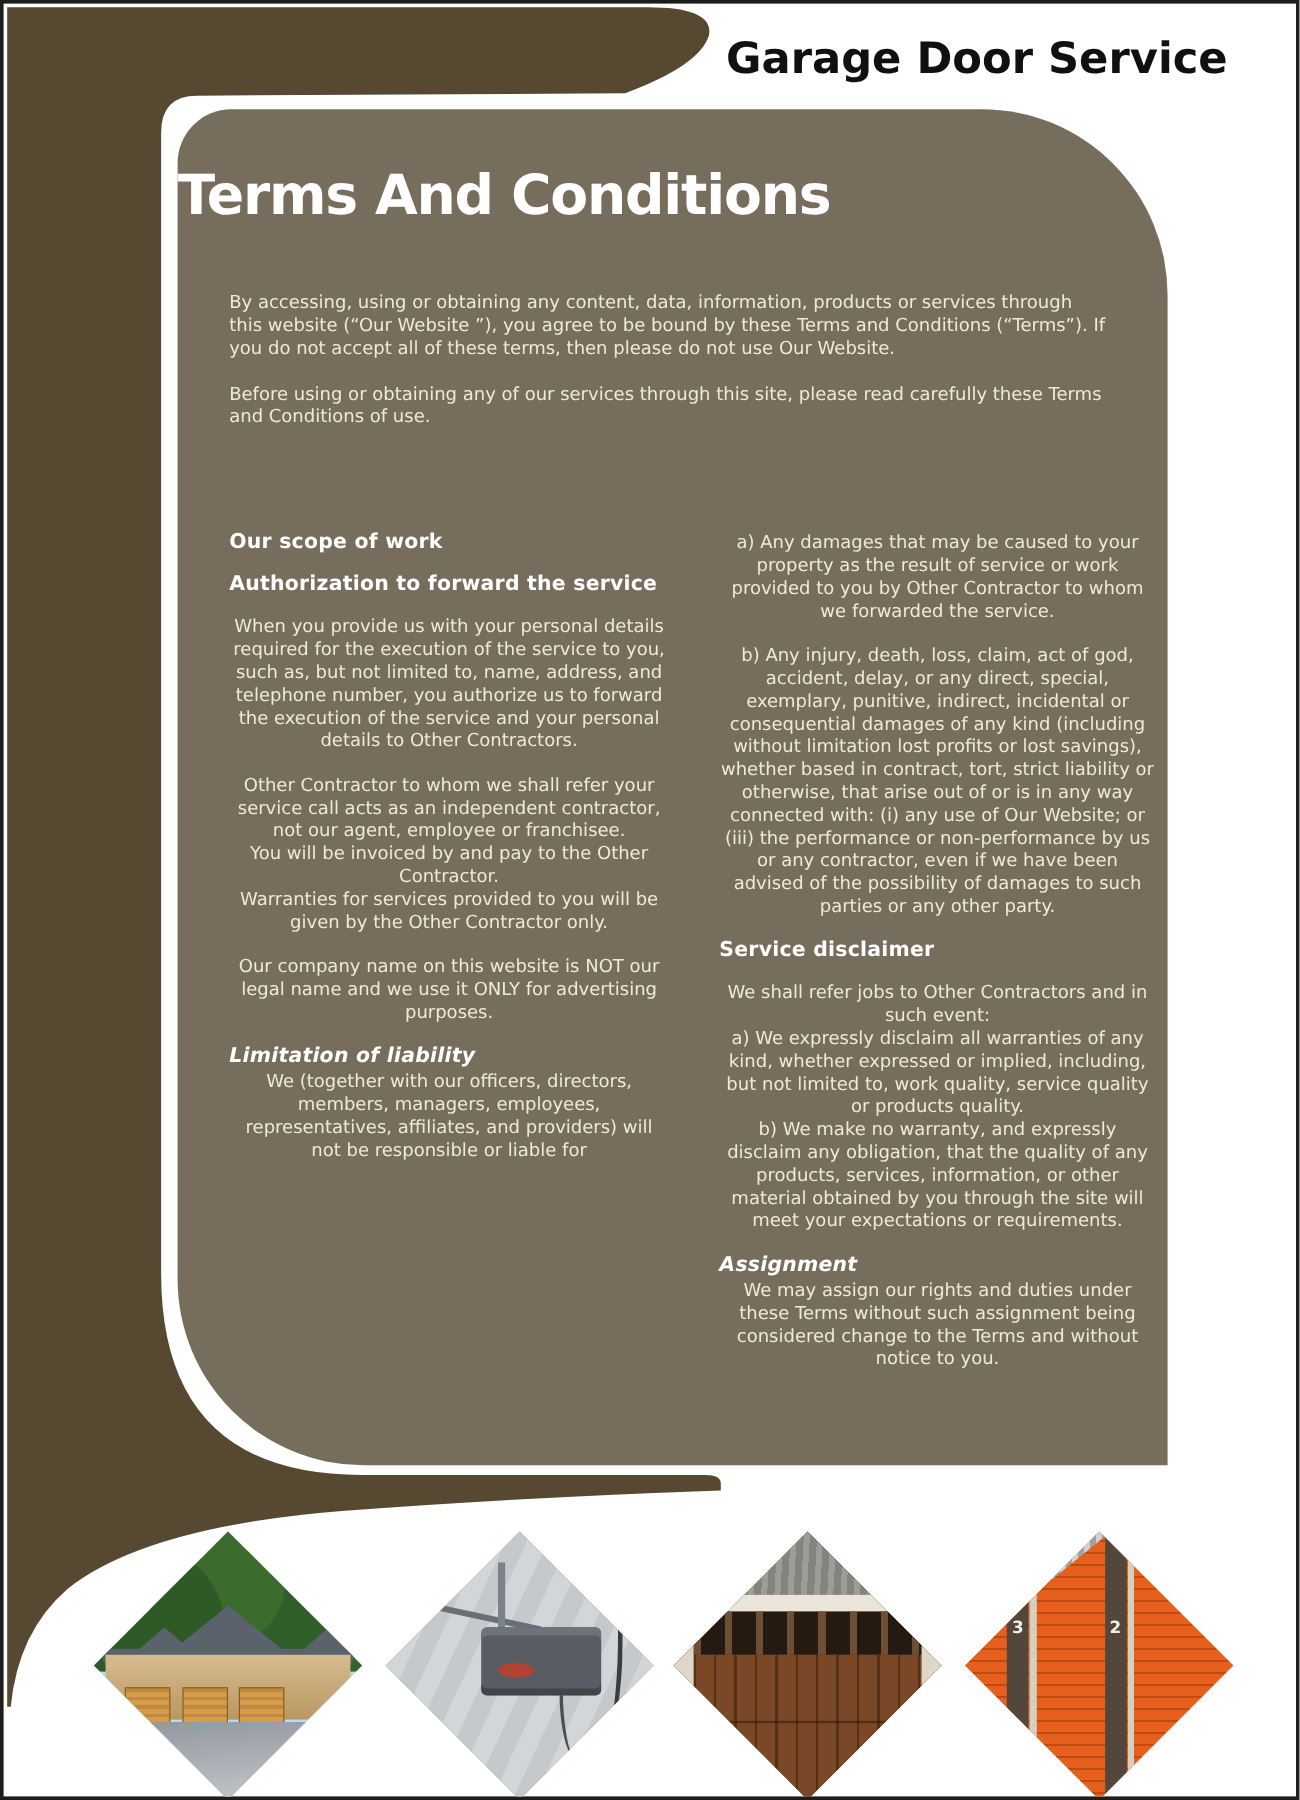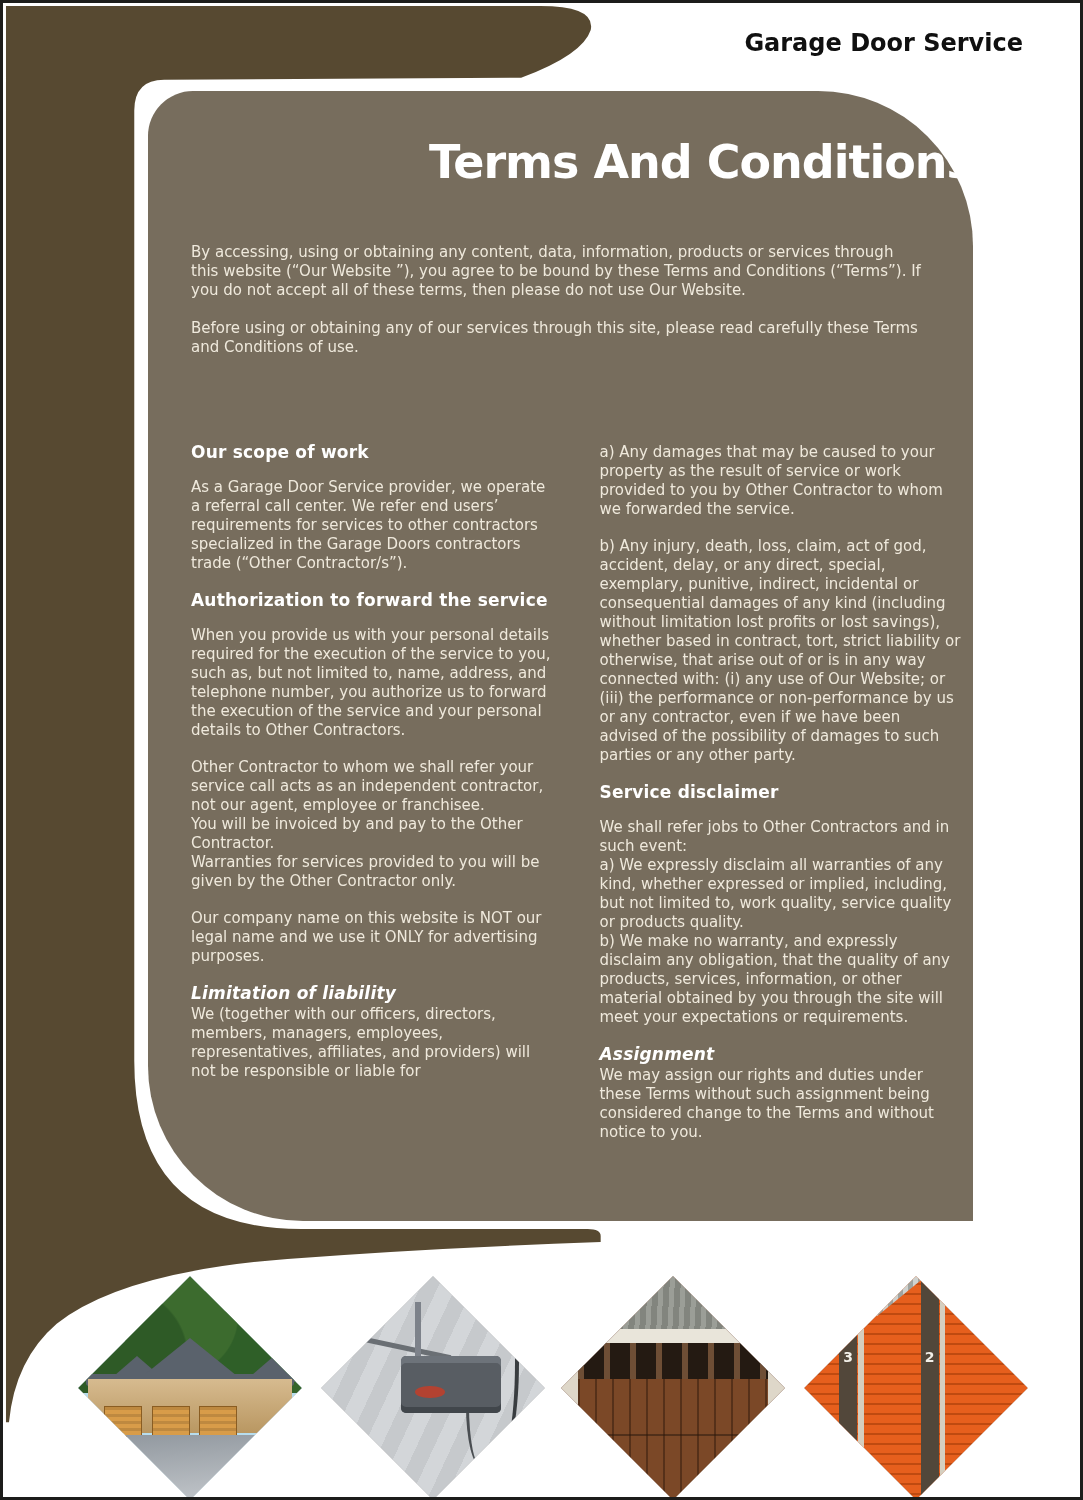--- a/index.html
+++ b/index.html
@@ -6,40 +6,40 @@
   .page{
     position:relative; width:1083px; height:1500px; margin:0 auto;
     background:#ffffff; overflow:hidden; box-sizing:border-box;
     border:3px solid #1d1d1b;
     font-family:"DejaVu Sans","Liberation Sans",sans-serif;
   }
   .bg{position:absolute; left:0; top:0; width:100%; height:100%; z-index:0;}
   .bg path{fill:#574931;}
   .logo{
     position:absolute; top:26px; right:57px; z-index:3;
-    font-size:24px; font-weight:800; color:#101010; letter-spacing:0px;
+    font-size:36px; font-weight:800; color:#101010; letter-spacing:0px;
   }
   .panel{
     position:absolute; left:145px; top:88px; width:825px; height:1130px; z-index:1;
     background:#776d5d;
     border-radius:45px 155px 0 155px;
   }
   .title{
     position:absolute; top:44px; left:0; width:100%; margin:0;
-    text-align:right; color:#ffffff; font-size:46px; font-weight:800; letter-spacing:-1px;
+    text-align:left; color:#ffffff; font-size:46px; font-weight:800; letter-spacing:-1px;
   }
   .intro{position:absolute; left:43px; top:152px; width:732px; color:#efe9dc; font-size:15px; line-height:19px;}
   .intro p{margin:0 0 19px; white-space:pre-line;}
   .cols{position:absolute; left:43px; top:352px; width:772px; display:flex; gap:42px;}
   .col{color:#efe9dc; font-size:15px; line-height:19px;}
   .col-left{width:375px;}
   .col-right{width:372px;}
   .col h3{margin:4px 0 16px; font-size:17px; font-weight:700; color:#ffffff; letter-spacing:.2px;}
   .col h3.tight{margin-bottom:2px;font-style:italic;}
-  .col p{margin:0 0 18px; white-space:pre-line;}
+  .col p{margin:0 0 18px; white-space:pre-line;text-align:center;}
   
   .photos{position:absolute; left:0; top:0; width:100%; height:100%; z-index:2; pointer-events:none;}
   .diamond{
     position:absolute; width:158px; height:158px; top:1306px;
     transform:rotate(45deg); overflow:hidden; background:#888;
   }
   .d1{left:108px;} .d2{left:351px;} .d3{left:591px;} .d4{left:834px;}
   .ph{position:absolute; width:226px; height:226px; left:-34px; top:-34px; transform:rotate(-45deg);}
   .ph *{position:absolute;}
   
@@ -114,21 +114,20 @@
     <h1 class="title">Terms And Conditions</h1>
 
     <div class="intro">
       <p>By accessing, using or obtaining any content, data, information, products or services through this website (“Our Website ”), you agree to be bound by these Terms and Conditions (“Terms”). If you do not accept all of these terms, then please do not use Our Website.</p>
       <p>Before using or obtaining any of our services through this site, please read carefully these Terms and Conditions of use.</p>
     </div>
 
     <div class="cols">
       <div class="col col-left">
         <h3 style="margin-top:0">Our scope of work</h3>
-        <p>As a Garage Door Service provider, we operate a referral call center. We refer end users’ requirements for services to other contractors specialized in the Garage Doors contractors trade (“Other Contractor/s”).</p>
         <h3>Authorization to forward the service</h3>
         <p>When you provide us with your personal details required for the execution of the service to you, such as, but not limited to, name, address, and telephone number, you authorize us to forward the execution of the service and your personal details to Other Contractors.</p>
         <p>Other Contractor to whom we shall refer your service call acts as an independent contractor, not our agent, employee or franchisee.
 You will be invoiced by and pay to the Other Contractor.
 Warranties for services provided to you will be given by the Other Contractor only.</p>
         <p>Our company name on this website is NOT our legal name and we use it ONLY for advertising purposes.</p>
         <h3 class="tight">Limitation of liability</h3>
         <p>We (together with our officers, directors, members, managers, employees, representatives, affiliates, and providers) will not be responsible or liable for</p>
       </div>
       <div class="col col-right">

